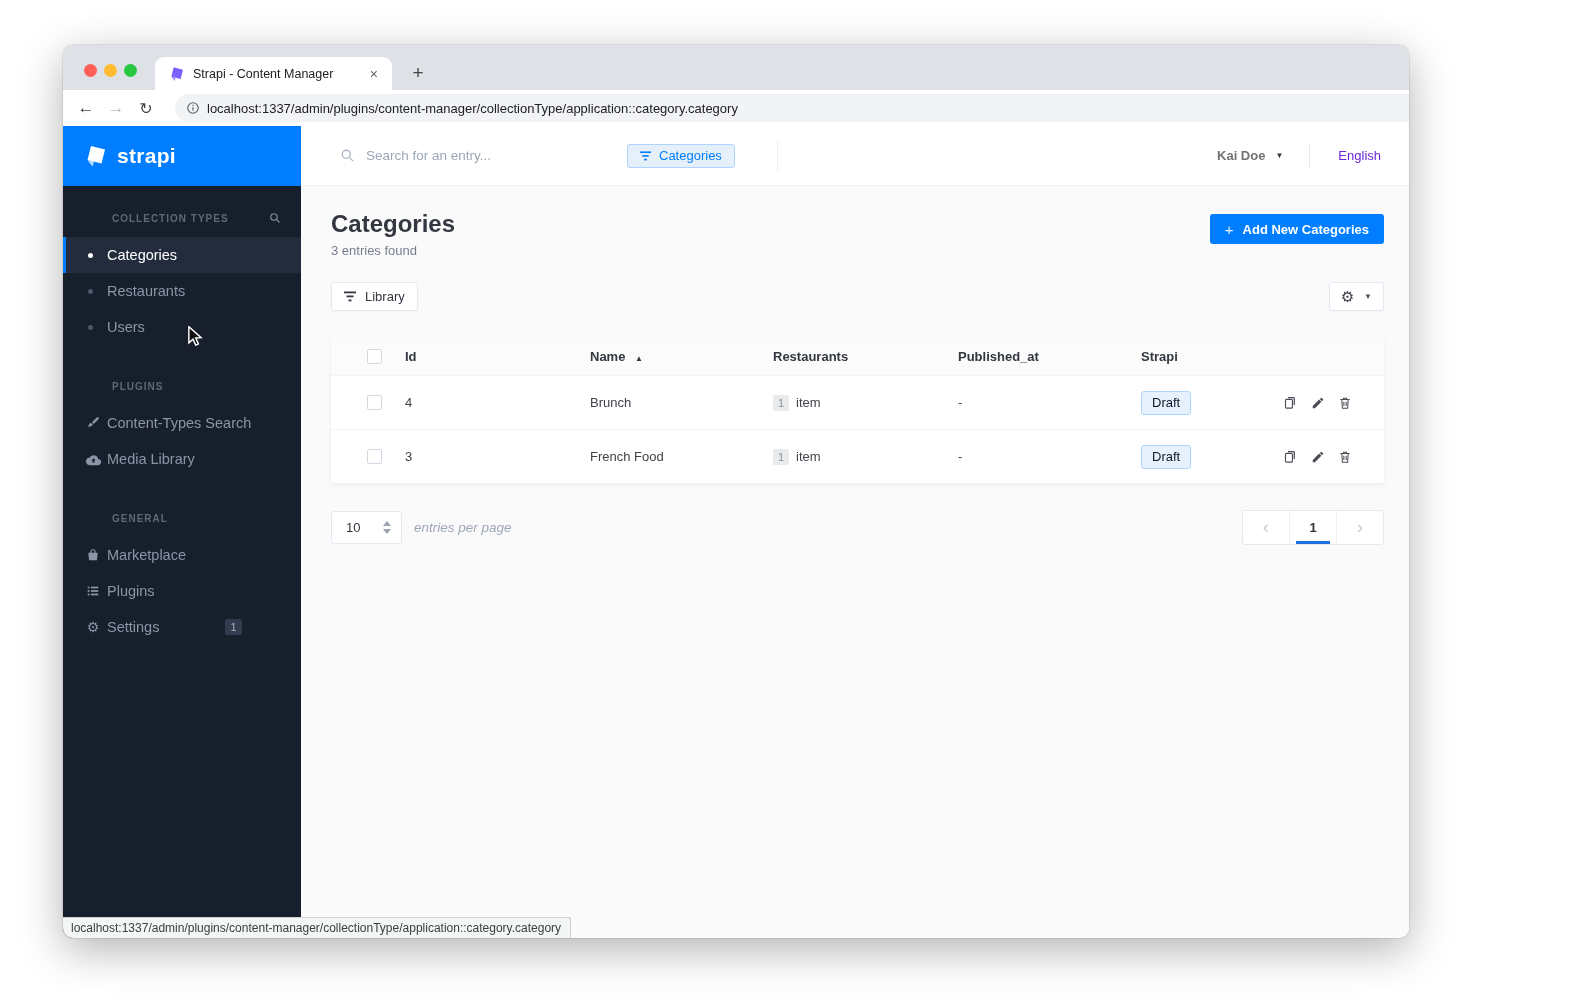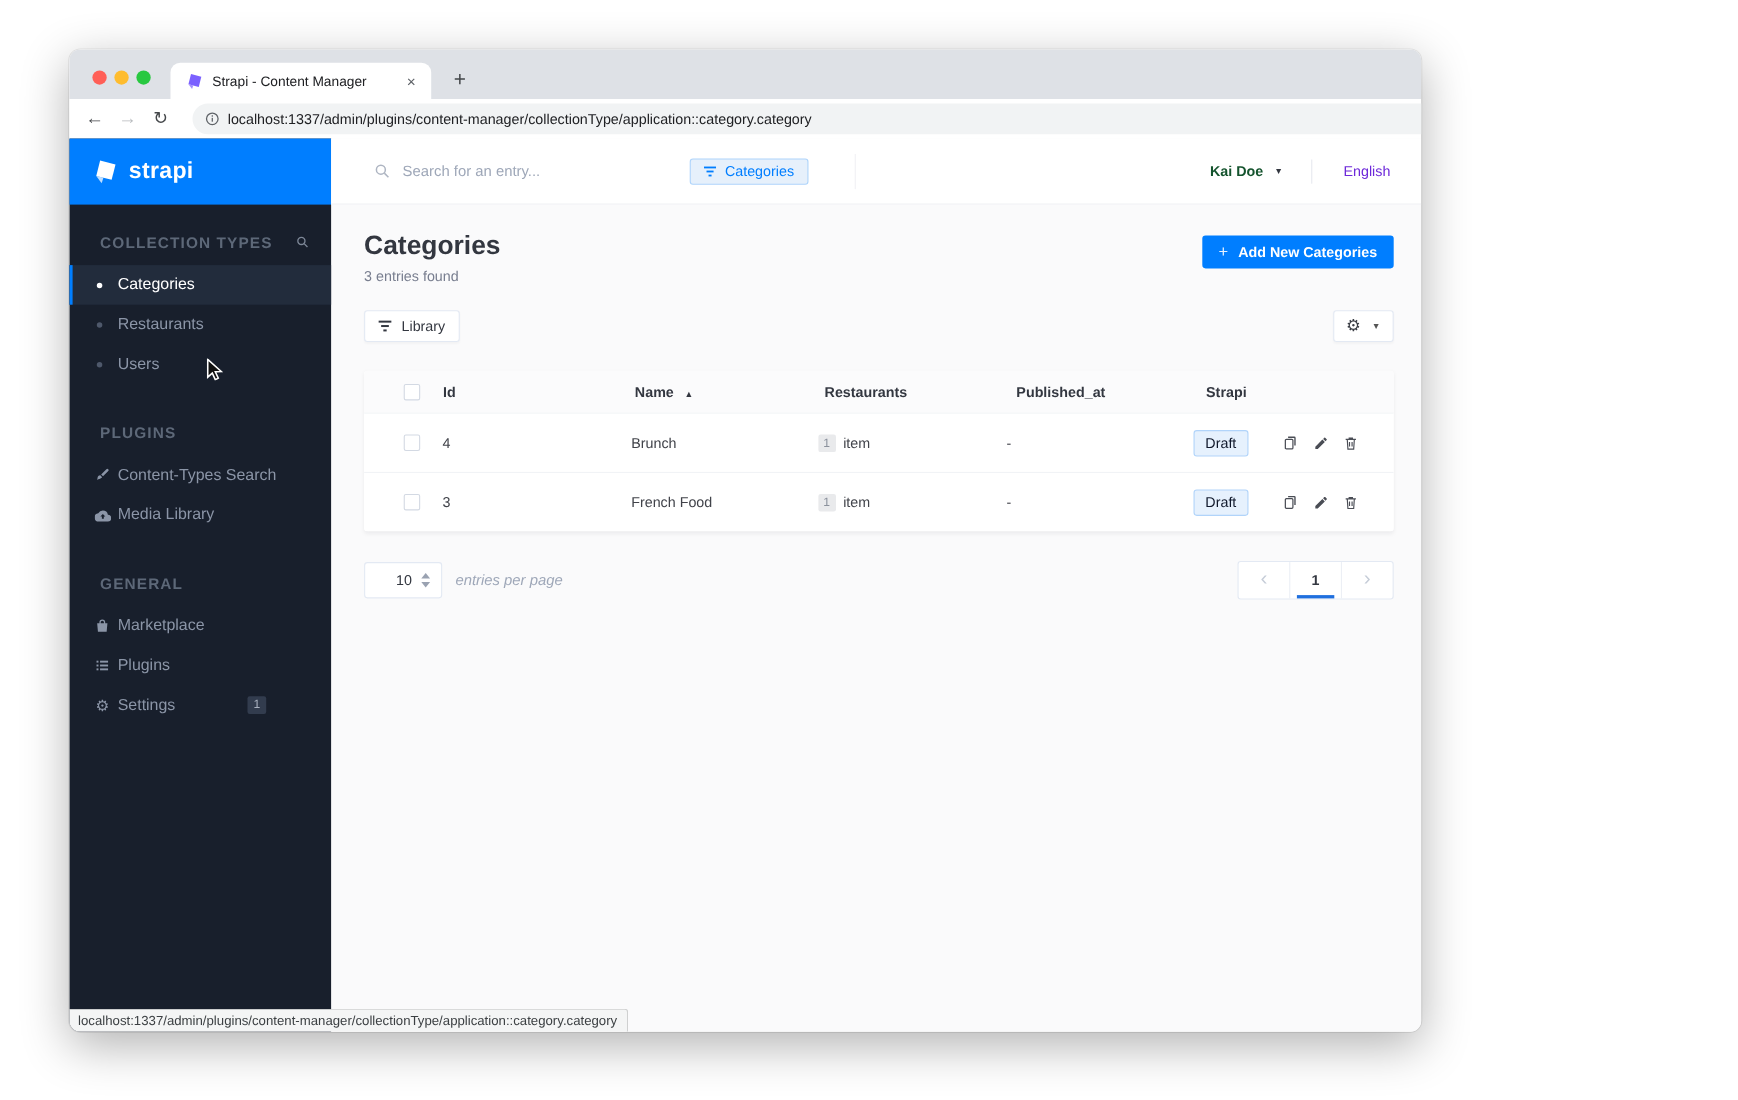--- a/index.html
+++ b/index.html
@@ -1,20 +1,20 @@
 <!DOCTYPE html>
 <html><head>
 <meta charset="utf-8">
 <style>
   * { margin:0; padding:0; box-sizing:border-box; }
   html,body { width:1580px; height:1000px; background:#fff; font-family:"Liberation Sans", sans-serif; overflow:hidden; }
   .stage { position:relative; width:1580px; height:1000px; background:#fff; }
 
   
-  .window { position:absolute; left:63px; top:45px; width:1229px; height:893px;
+  .window { position:absolute; left:63px; top:45px; width:1346px; height:893px;
             border-radius:10px; overflow:hidden; background:#fff;
             box-shadow:0 12px 44px rgba(0,0,0,.30), 0 0 0 1px rgba(0,0,0,.08); }
 
   
   .tabstrip { position:relative; height:45px; background:#dee1e6; }
   .tl { position:absolute; top:19px; width:13px; height:13px; border-radius:50%; }
   .tl.red { left:21px; background:#ff5f57; }
   .tl.yellow { left:41px; background:#febc2e; }
   .tl.green { left:61px; background:#28c840; }
   .tab { position:absolute; left:92px; top:12px; width:237px; height:33px; background:#fff;
@@ -41,21 +41,21 @@
   .dots { position:absolute; left:1421px; top:9px; font-size:14px; color:#5f6368; font-weight:bold; letter-spacing:0; line-height:18px; }
 
   
   .app { position:relative; height:812px; background:#fafafb; }
 
   
   .sidebar { position:absolute; left:0; top:0; bottom:0; width:238px; background:#181f2c; }
   .logo { height:60px; background:#007eff; display:flex; align-items:center; padding-left:21px; gap:9px; }
   .logo-text { color:#fff; font-size:21px; font-weight:bold; letter-spacing:.3px; }
   .side-section-title { display:flex; align-items:center; justify-content:space-between;
-                        padding:0 20px 0 28px; font-size:14px; font-weight:bold; letter-spacing:1px; color:#5d6878; }
+                        padding:0 20px 0 4px; font-size:10px; font-weight:bold; letter-spacing:1px; color:#5d6878;margin-left:45px; }
   .st1 { margin-top:26px; } .stn { margin-top:36px; }
   .side-items { margin-top:13px; }
   .side-item { position:relative; height:36px; display:flex; align-items:center; padding-left:44px;
                font-size:14.5px; color:#8b95a7; }
   .side-item.active { background:#222c3c; color:#fff; }
   .side-item.active::before { content:""; position:absolute; left:0; top:0; bottom:0; width:3px; background:#007eff; }
   .bullet { position:absolute; left:25px; width:5px; height:5px; border-radius:50%; background:#4e586b; }
   .side-item.active .bullet { background:#fff; }
   .side-icon { position:absolute; left:22px; width:16px; height:16px; display:flex; align-items:center; justify-content:center; color:#8b95a7; font-size:14px; }
   .side-badge { position:absolute; right:59px; min-width:17px; height:16px; background:#323c4e; color:#a9b1bf;
@@ -64,21 +64,21 @@
   
   .app-topbar { position:absolute; left:238px; right:0; top:0; height:60px; background:#fff;
                 border-bottom:1px solid #f0f1f4; display:flex; align-items:center;padding-left:10px; }
   .search-wrap { display:flex; align-items:center; gap:11px; padding-left:29px; width:466px; }
   .search-input { border:none; outline:none; font-size:13.5px; color:#333740; width:250px; background:transparent; font-family:inherit; }
   .search-input::placeholder { color:#9ea7b8; }
   .chip { display:flex; align-items:center; gap:8px; height:24px; padding:0 12px; background:#e6f0fb;
           border:1px solid #aed4fb; border-radius:3px; color:#007eff; font-size:13px; }
   .topbar-div { width:1px; height:32px; background:#f0f1f4; }
   .user-zone { margin-left:auto; display:flex; align-items:center; padding-right:28px; }
-  .user-name { font-size:13px; color:#14532d; font-weight:bold; }
+  .user-name { font-size:13px; color:#737373; font-weight:bold; }
   .caret { font-size:8px; color:#333740; margin-left:10px; }
   .user-div { width:1px; height:22px; background:#e6e9ef; margin:0 28px 0 26px; }
   .lang { font-size:13px; color:#6d28d9; }
 
   
   .page { position:absolute; left:238px; right:0; top:60px; bottom:0; padding:24px 25px 0 30px; }
   .page-head { display:flex; justify-content:space-between; align-items:flex-start; }
   .page-title { font-size:24px; font-weight:bold; color:#333740; line-height:28px; }
   .page-sub { font-size:13px; color:#787e8f; margin-top:5px; }
   .btn-primary { margin-top:4px; height:30px; background:#007eff; color:#fff; border:none; border-radius:3px;
@@ -104,21 +104,21 @@
   .sort-arrow { font-size:8px; color:#333740; margin-left:6px; }
   .count-badge { width:16px; height:16px; background:#e9eaec; border-radius:2px; font-size:11px; color:#8b919c;
                  display:flex; align-items:center; justify-content:center; }
   .draft-badge { display:inline-block; height:24px; line-height:22px; padding:0 10px; background:#e6f1fd;
                  border:1px solid #b1d4fa; border-radius:3px; color:#0f172a; font-size:13px; }
   .act { width:17px; height:17px; display:flex; align-items:center; justify-content:center; }
 
   
   .foot-row { margin-top:27px; display:flex; align-items:center; }
   .select-box { width:71px; height:33px; background:#fff; border:1px solid #e3e9f3; border-radius:3px;
-                display:flex; align-items:center; padding:0 10px 0 28px; justify-content:space-between; }
+                display:flex; align-items:center; padding:0 10px 0 14px; justify-content:space-between; }
   .select-val { font-size:13px; color:#333740; }
   .stepper { display:flex; flex-direction:column; gap:3px; align-items:center; }
   .tri-up { width:0; height:0; border-left:4px solid transparent; border-right:4px solid transparent; border-bottom:5px solid #9aa2b1; }
   .tri-dn { width:0; height:0; border-left:4px solid transparent; border-right:4px solid transparent; border-top:5px solid #9aa2b1; }
   .foot-label { margin-left:12px; font-size:13.5px; font-style:italic; color:#9ea7b8; }
   .pager { margin-left:auto; height:35px; width:142px; background:#fff; border:1px solid #e3e9f3; border-radius:3px; display:flex; }
   .pager-seg { flex:1; display:flex; align-items:center; justify-content:center; position:relative; }
   .pager-seg + .pager-seg { border-left:1px solid #eceff5; }
   .pg-chev { font-size:19px; color:#c6cdd8; line-height:1; margin-top:-2px; }
   .pg-num { font-size:13px; font-weight:bold; color:#333740; }

